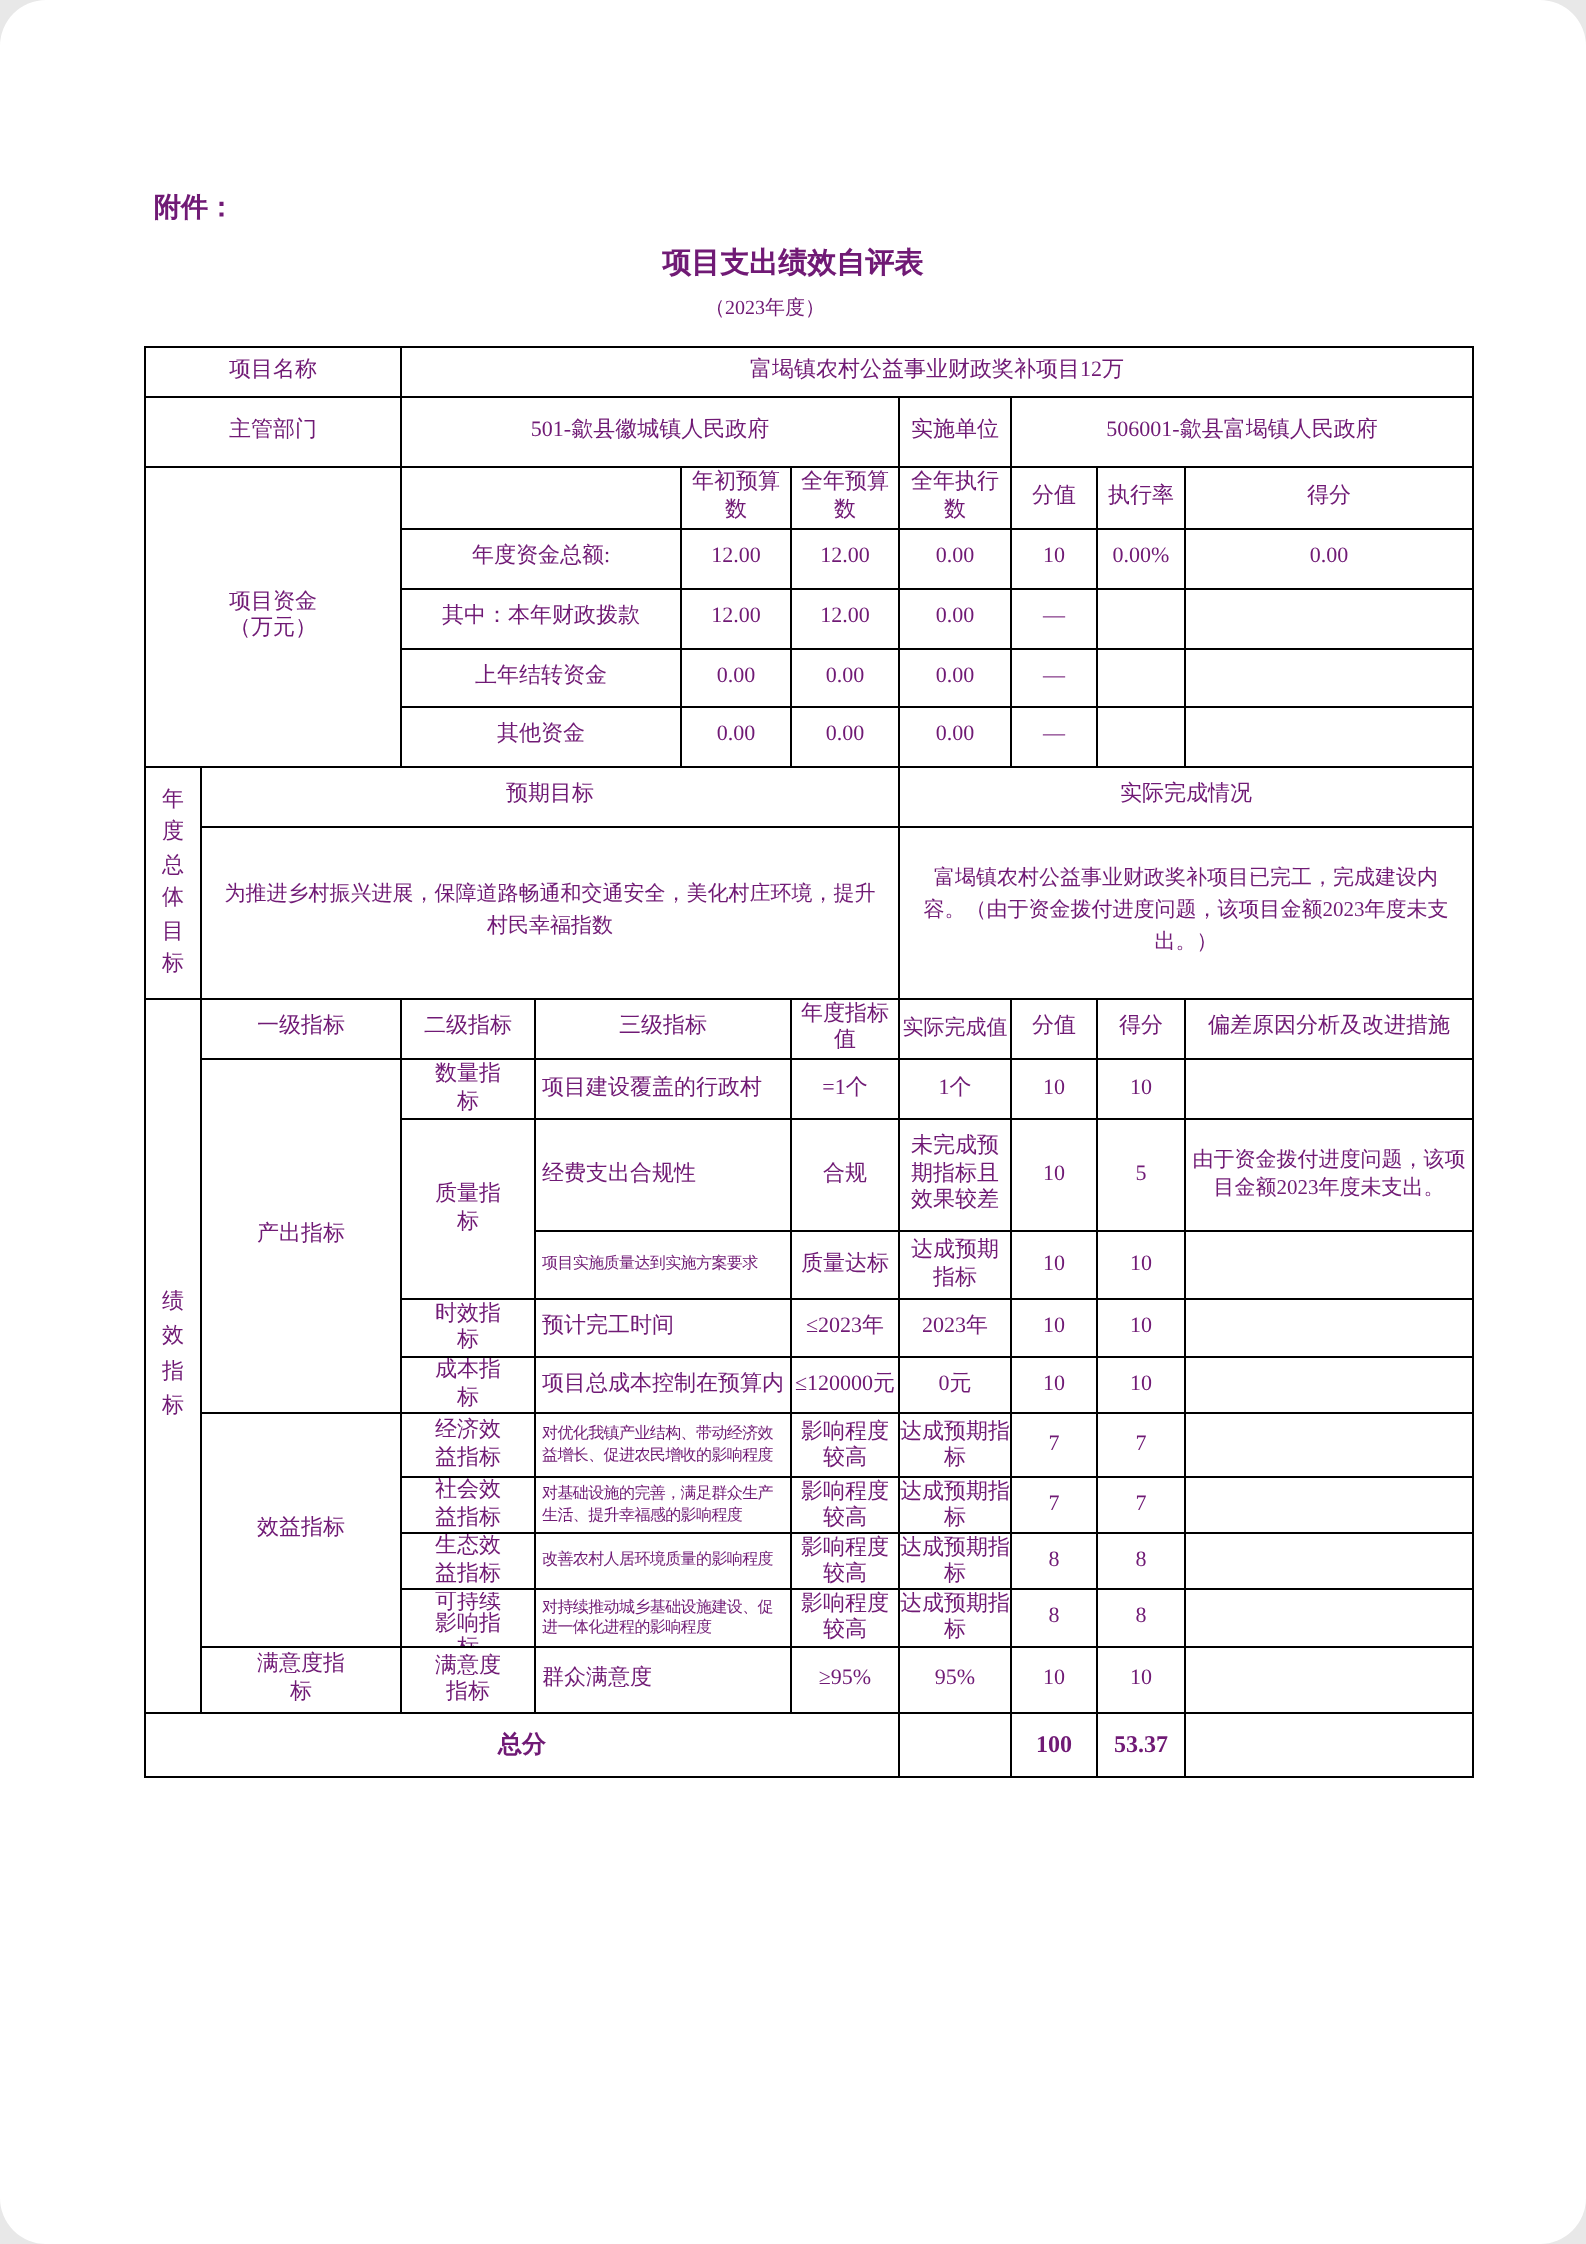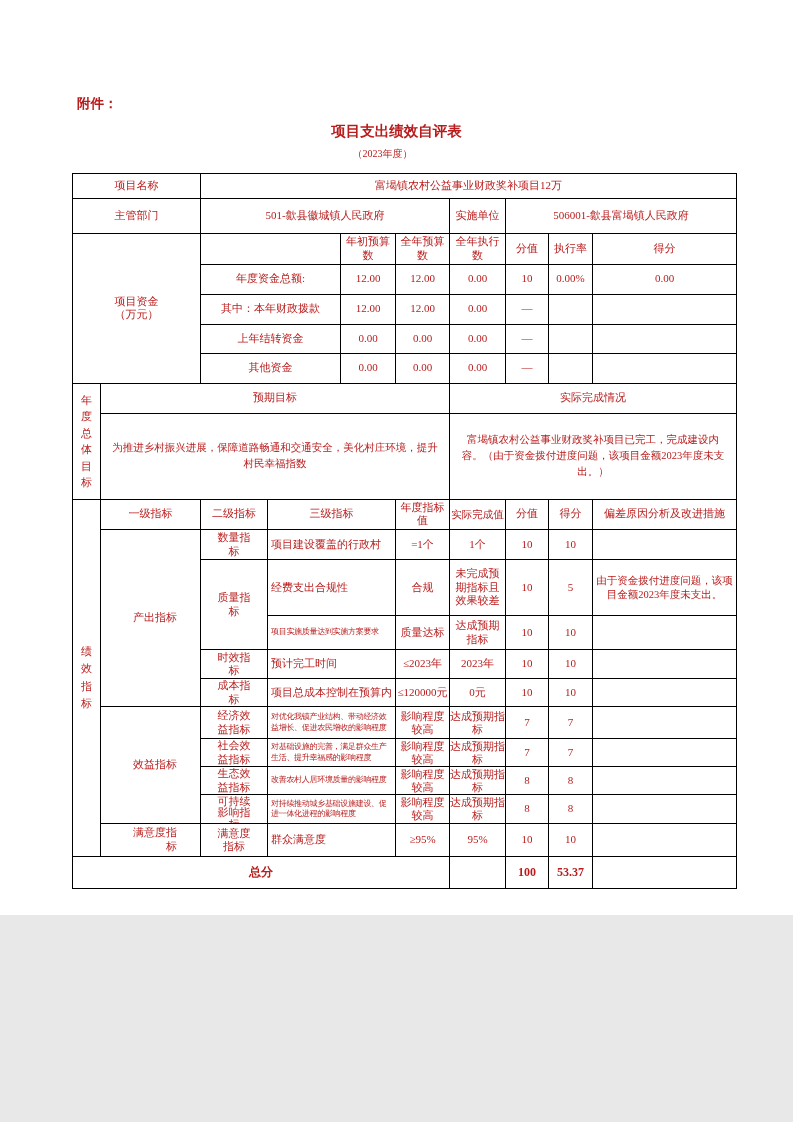--- a/index.html
+++ b/index.html
@@ -1,37 +1,37 @@
 <!DOCTYPE html>
 <html><head>
 <meta charset="utf-8">
 <style>
   html,body{margin:0;padding:0;background:#e8e8e8;}
   .page{
-    position:relative;width:793px;height:915px;background:#ffffff;
+    position:relative;width:793px;height:1122px;background:#ffffff;
     margin:0 auto;overflow:hidden;
-    font-family:"Liberation Serif","DejaVu Serif",serif;color:#b91c1c;
+    font-family:"Liberation Serif","DejaVu Serif",serif;color:#701a75;border-radius:23px;
   }
   .attachment{position:absolute;left:77px;top:95px;font-size:13.5px;font-weight:bold;}
   .title{position:absolute;left:0;top:122px;width:100%;text-align:center;
          font-size:14.5px;font-weight:bold;}
   .subtitle{position:absolute;left:0;top:147px;width:100%;text-align:center;
             font-size:10px;transform:translateX(-14px);}
   table.main{
     position:absolute;left:72px;top:173px;width:664px;
     border-collapse:collapse;table-layout:fixed;
     border:1.5px solid #000;
   }
   td{
     border:1px solid #000;font-size:11px;line-height:1.25;
     text-align:center;vertical-align:middle;padding:1px 2px;overflow:hidden;
     word-break:break-all;
   }
   td.l3{text-align:left;padding-left:3px;}
-  td.lvl1{padding:0 23px;text-align:right;}
+  td.lvl1{padding:0 23px;}
   td.lvl2{padding:0 12px;line-height:1.2;margin-left:12px;}
   td.s1{font-size:8px;letter-spacing:-0.3px;line-height:1.3;margin-left:22px;}
   td.tight{padding:0;font-size:10.5px;}
   td.dev{font-size:10.5px;line-height:1.3;padding:1px 3px;}
   td.num{font-size:11px;}
   .pre{white-space:pre-line;}
   .vert{width:12px;margin:0 auto;word-break:break-all;font-size:11px;line-height:1.5;}
   .vert.loose{line-height:1.6;}
   .clipbox{height:27px;overflow:hidden;line-height:1.05;}
   tr.total td{font-weight:bold;font-size:12px;}

